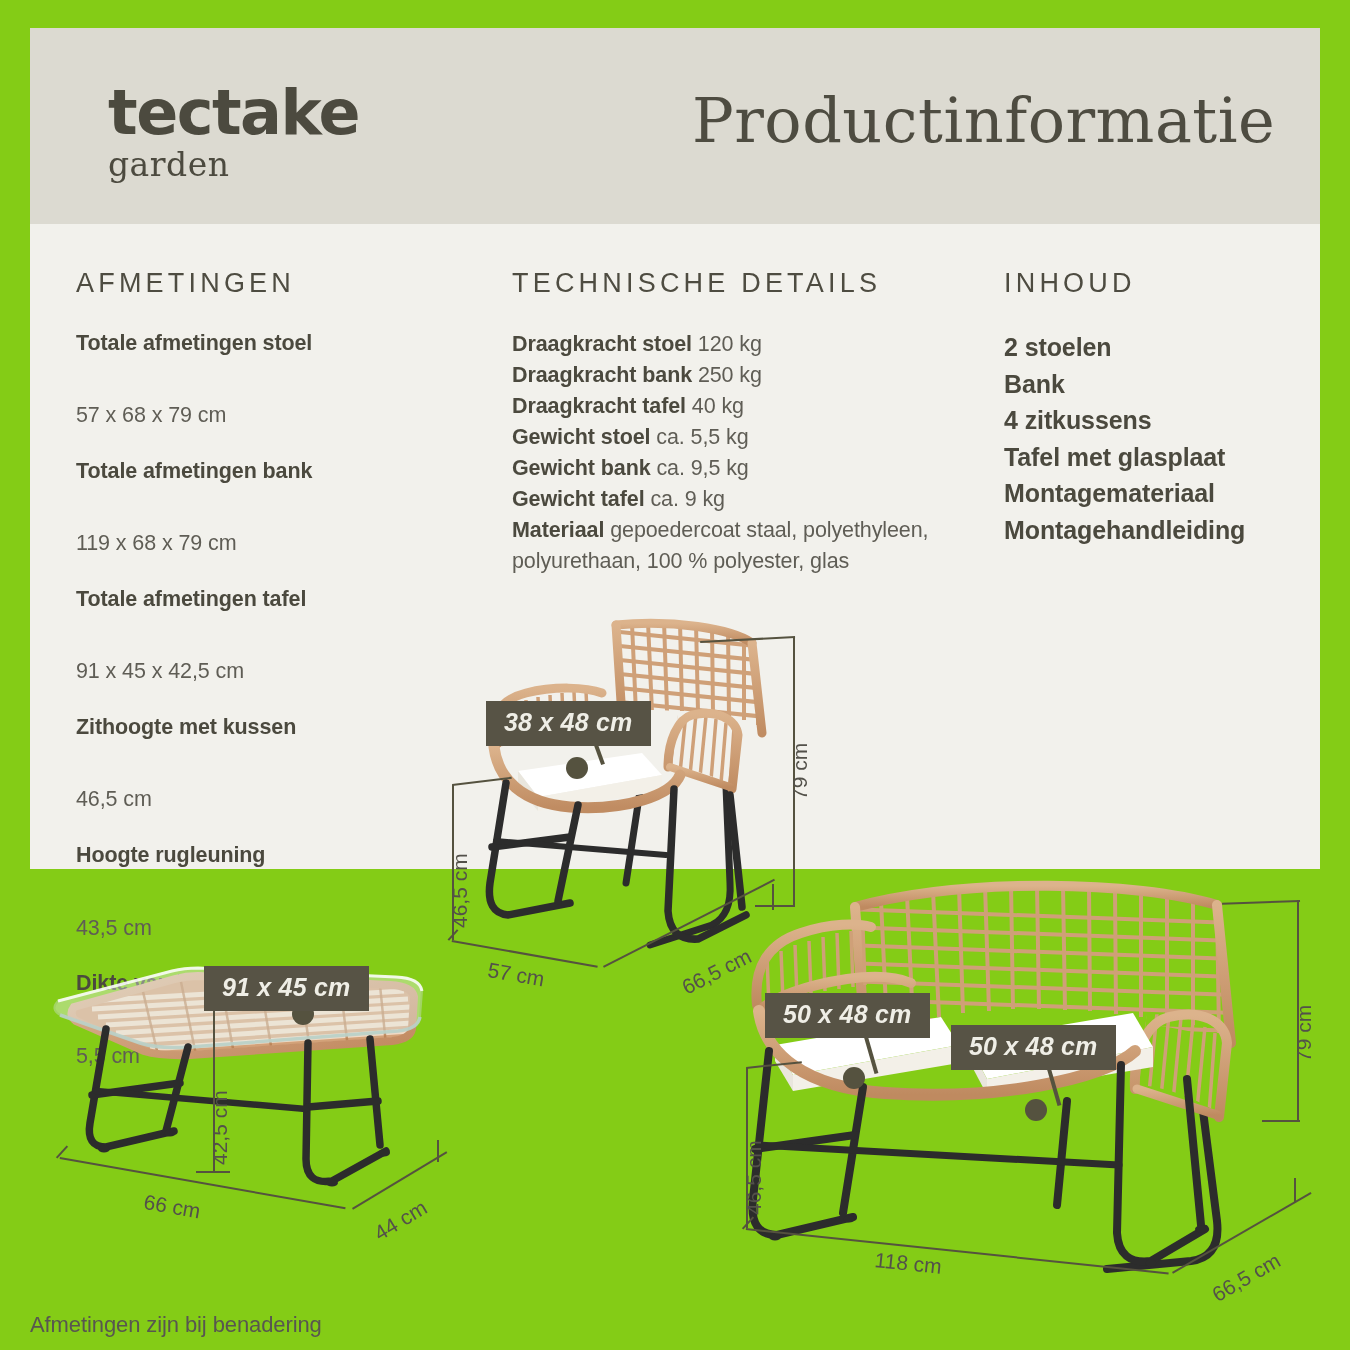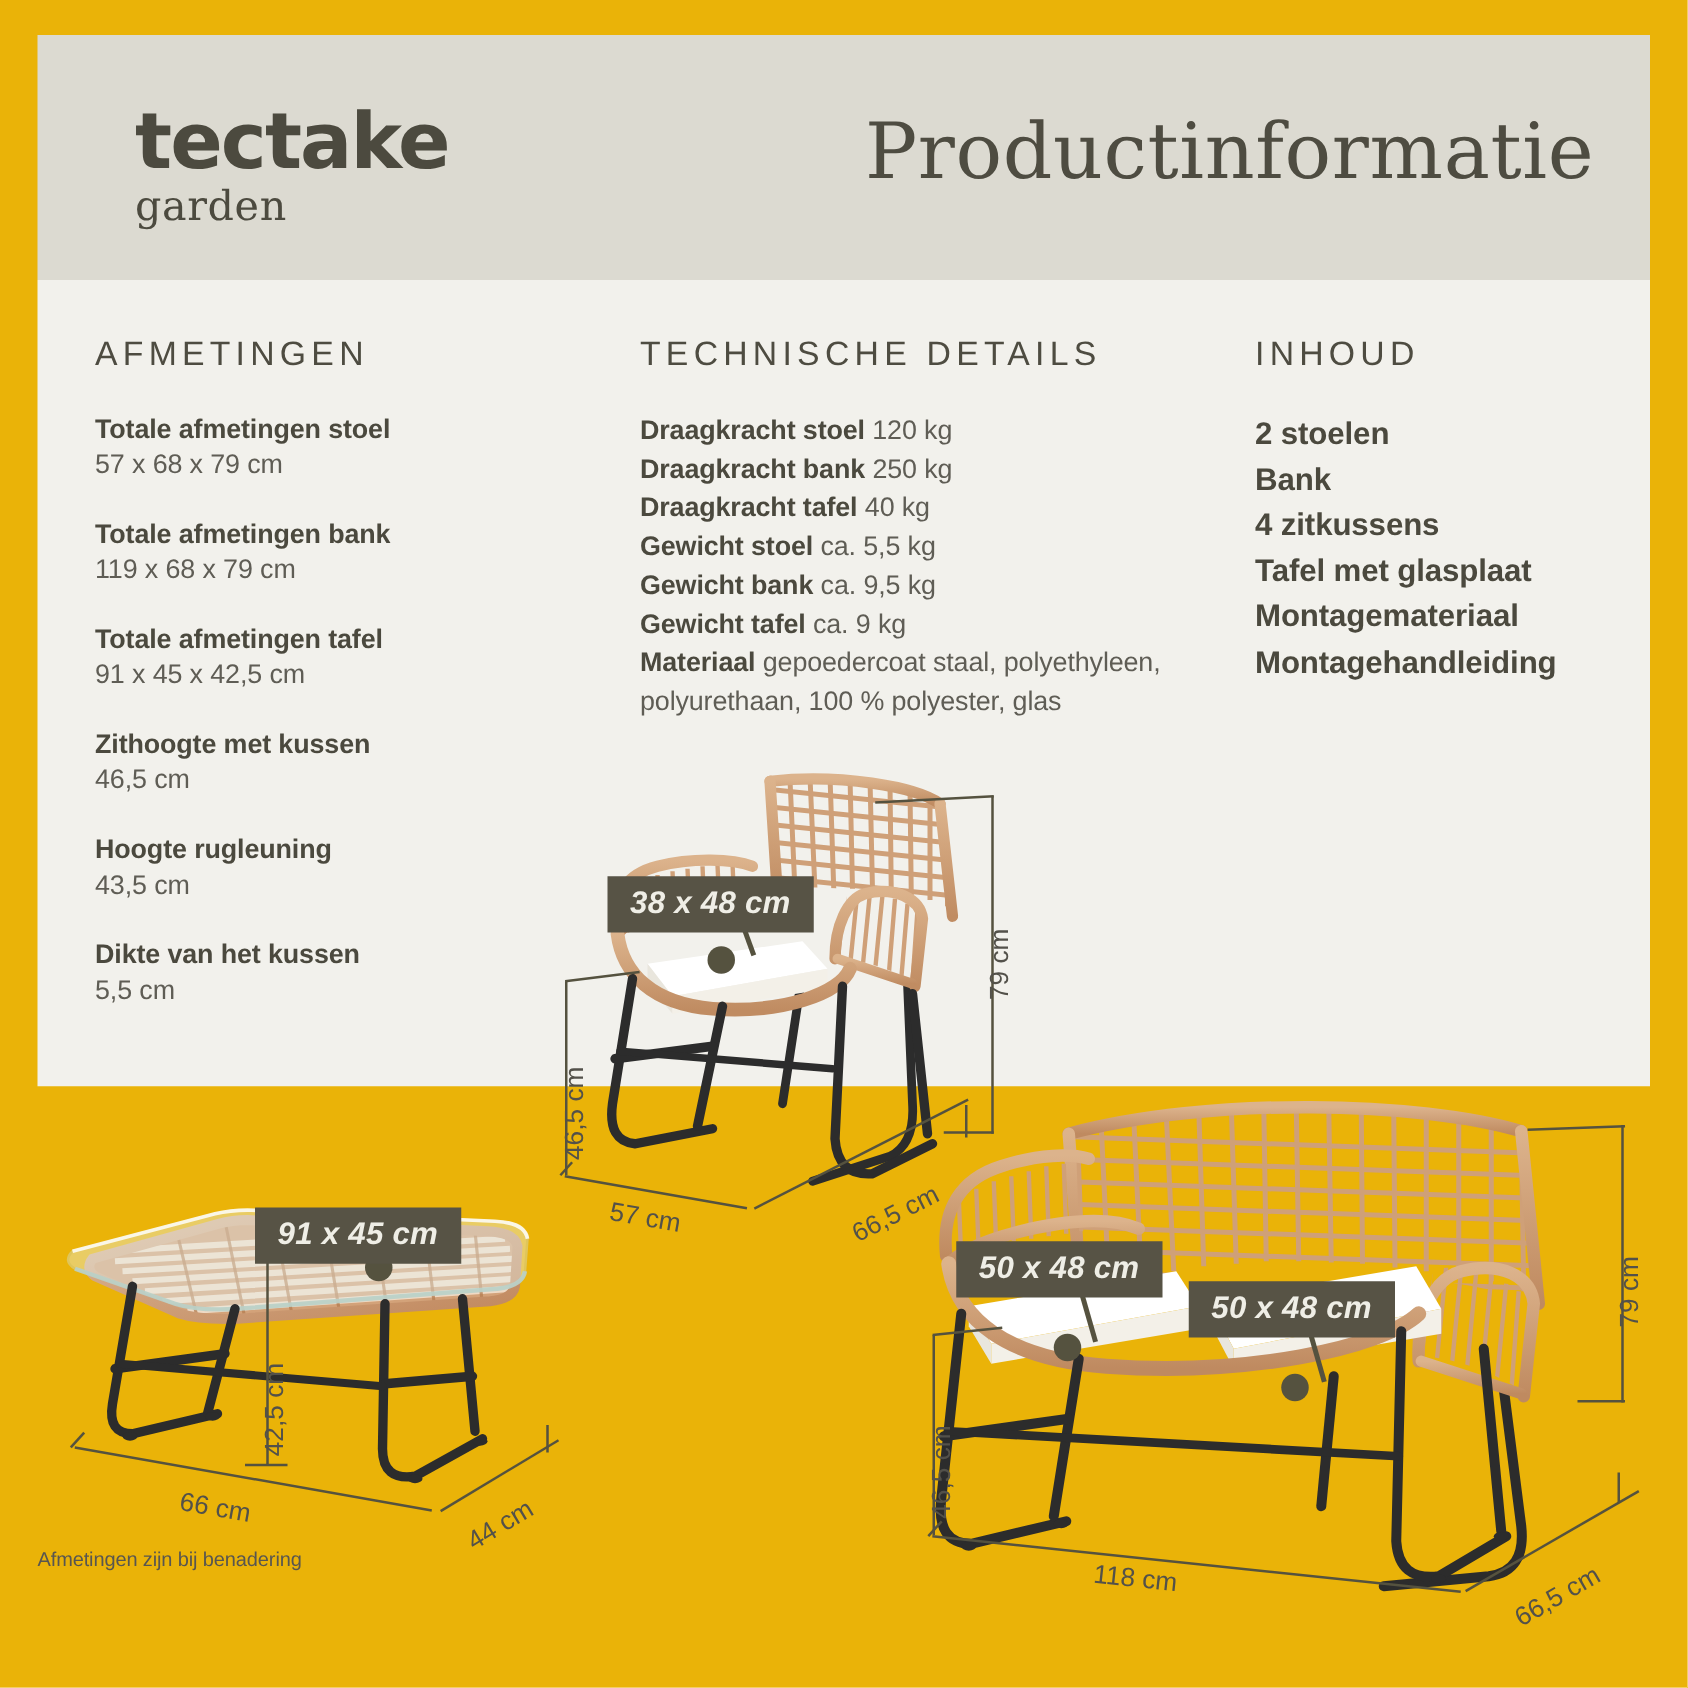--- a/index.html
+++ b/index.html
@@ -3,21 +3,21 @@
 <meta charset="utf-8">
 <style>
   html,body{margin:0;padding:0;}
   body{
     width:1350px;height:1350px;
     background:#ffffff;
     font-family:"Liberation Sans", sans-serif;
     overflow:hidden;
     position:relative;
   }
-  .page{position:absolute;left:0;top:0;width:1350px;height:1350px;background:#eab308;}
+  .page{position:absolute;left:0;top:0;width:1350px;height:1350px;background:#84cc16;}
 
   
   .header-band{
     position:absolute;left:30px;top:28px;width:1290px;height:196px;
     background:#dcdad1;
   }
   .body-band{
     position:absolute;left:30px;top:224px;width:1290px;height:645px;
     background:#f2f1ec;
   }
@@ -55,36 +55,37 @@
   .col-c{left:1004px;top:268px;width:300px;}
 
   .dim-block{margin-bottom:26px;}
   .dim-label{
     font-size:21.5px;font-weight:700;color:#4b493e;line-height:1.32;
     letter-spacing:-0.1px;
   }
   .dim-value{
     font-size:21.5px;font-weight:400;color:#5f5d55;line-height:1.38;
     letter-spacing:-0.1px;
+    margin-top:44px;
   }
 
   .spec-line{
     font-size:21.5px;line-height:1.44;color:#5f5d55;letter-spacing:-0.1px;
   }
   .spec-line b{font-weight:700;color:#4b493e;}
 
   .inhoud-line{
     font-size:25px;font-weight:700;color:#4b493e;line-height:1.46;
     letter-spacing:-0.1px;
   }
 
   
   .footer-note{
-    position:absolute;left:30px;top:1240px;
-    font-size:16px;color:#585650;font-weight:400;letter-spacing:-0.1px;
+    position:absolute;left:30px;top:1312px;
+    font-size:22px;color:#585650;font-weight:400;letter-spacing:-0.1px;
   }
 
   
   .fig{position:absolute;font-style:italic;}
   .dim-text{
     position:absolute;font-size:21px;color:#53514a;font-weight:400;
     white-space:nowrap;letter-spacing:0px;
   }
   .dim-text.vert{transform-origin:0 0;transform:rotate(-90deg);}
   .dim-text.diag{transform-origin:0 0;}

